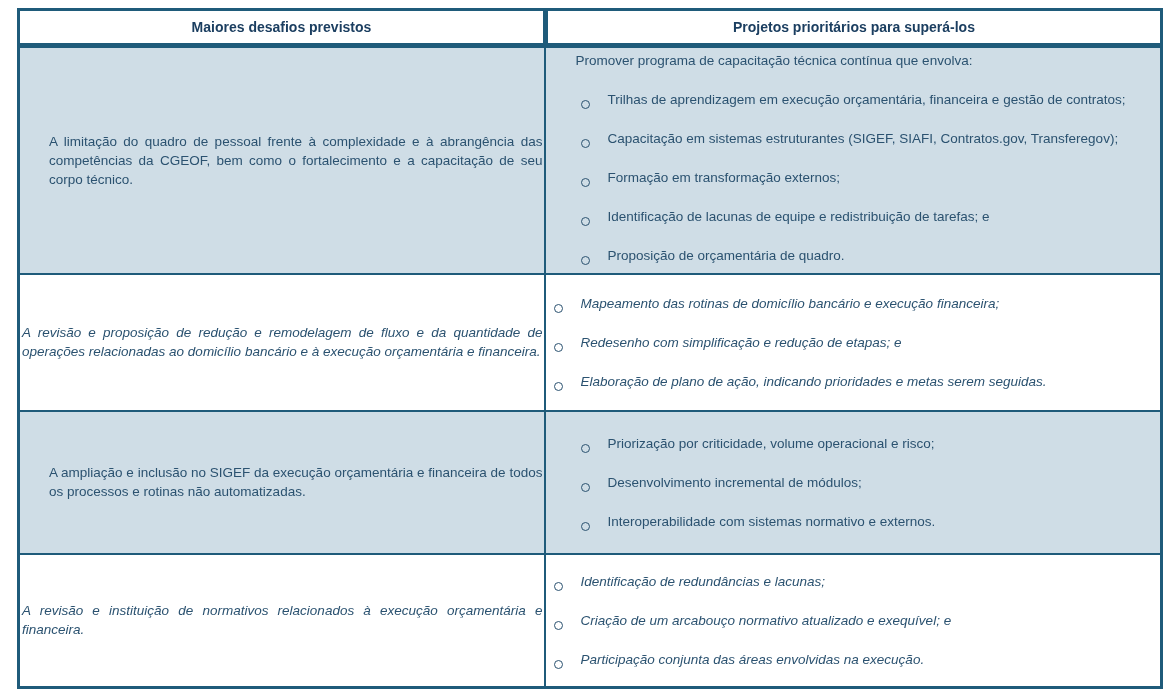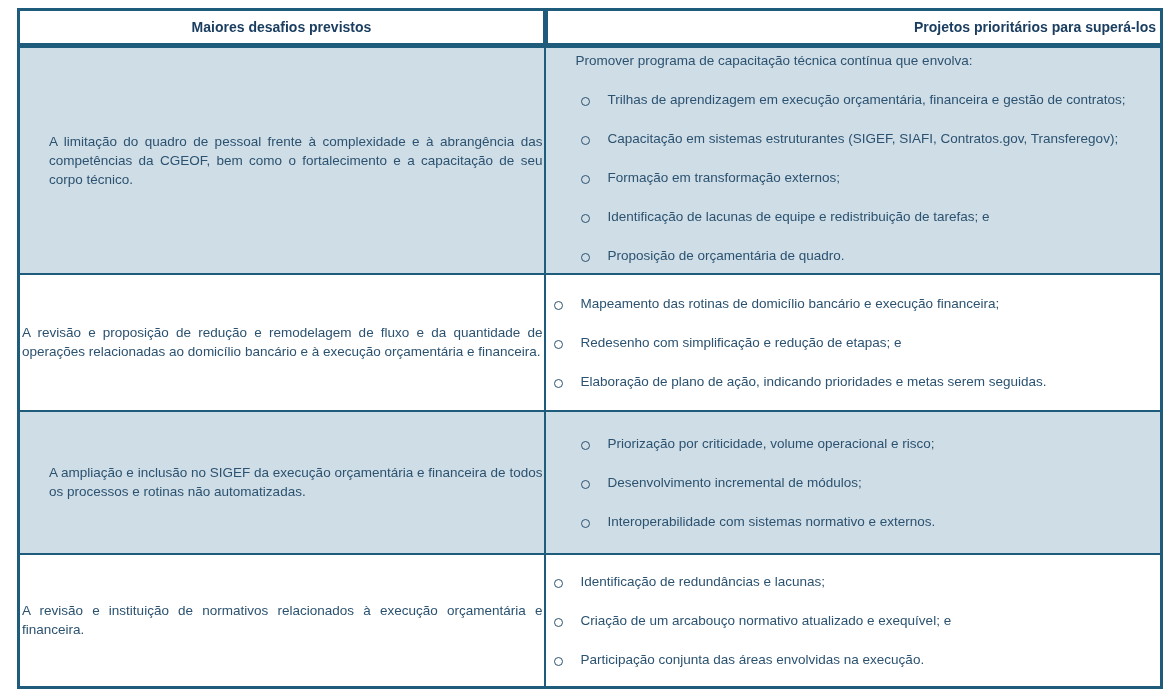--- a/index.html
+++ b/index.html
@@ -38,24 +38,24 @@
   thead th {
     background: #ffffff;
     color: var(--header-text);
     font-weight: bold;
     font-size: 14px;
     text-align: center;
     height: 36px;
     border-bottom: 5px solid var(--border-color);
     padding: 2px 4px;
   }
-  thead th.projects-header { border-left: 5px solid var(--border-color); text-align: right; }
+  thead th.projects-header { border-left: 5px solid var(--border-color); }
 
   tbody tr.shaded td { background: var(--shaded-bg); padding-left: 29px; }
-  tbody tr.plain  td { background: var(--plain-bg); }
+  tbody tr.plain  td { background: var(--plain-bg); font-style: italic; }
 
   tbody tr:nth-child(1) { height: 228px; }
   tbody tr:nth-child(2) { height: 137px; }
   tbody tr:nth-child(3) { height: 143px; }
   tbody tr:nth-child(4) { height: 134px; }
 
   td.challenge-cell { padding: 3px 2px; }
   td.projects-cell  { padding: 3px 2px 3px 2px; vertical-align: middle; }
   tbody tr:nth-child(1) td.projects-cell { vertical-align: top; }
 
@@ -63,21 +63,21 @@
     font-size: 13.5px;
     line-height: 19px;
     text-align: justify;
     color: var(--body-text);
   }
   .intro-text { text-align: left; }
 
   ul.bullet-list { list-style: none; }
   .bullet-item {
     display: flex;
-    align-items: center;
+    align-items: flex-end;
   }
   .intro-text + ul.bullet-list .bullet-item:first-child,
   .bullet-item:not(:first-child) { margin-top: 20px; }
 
   .bullet-marker {
     flex: 0 0 auto;
     width: 9px;
     height: 9px;
     border: 1.5px solid var(--body-text);
     border-radius: 50%;

